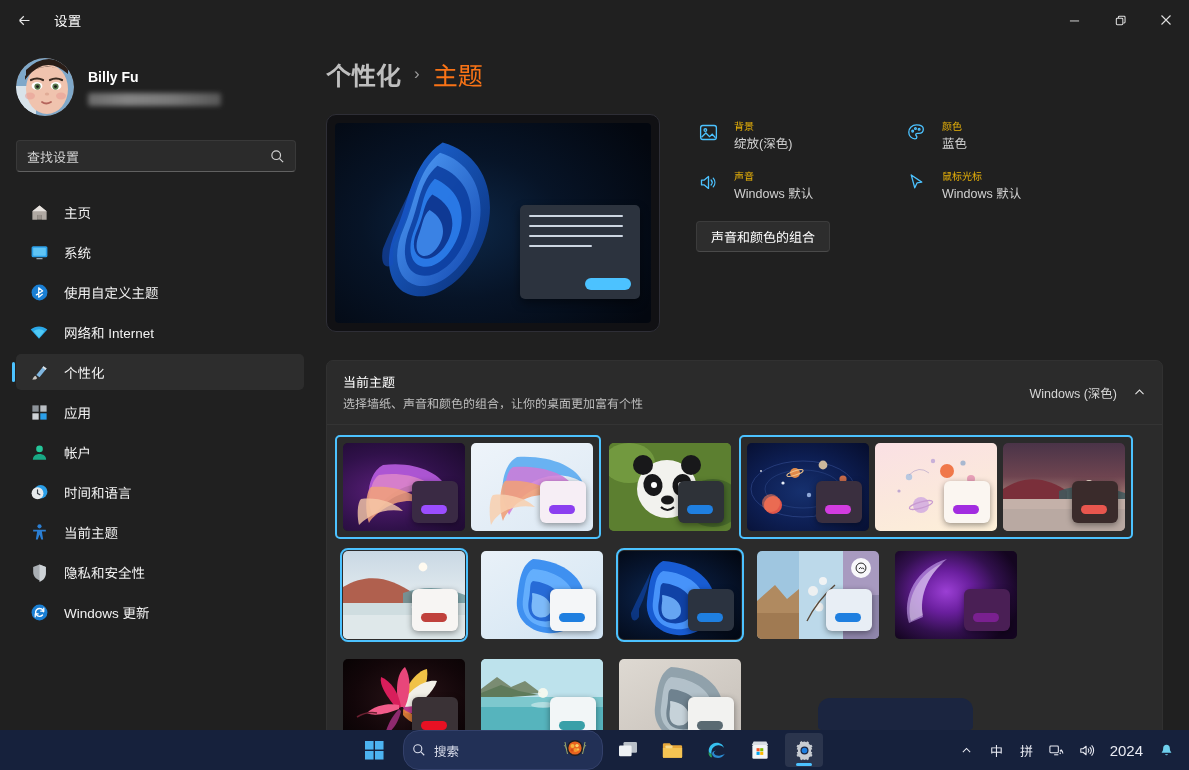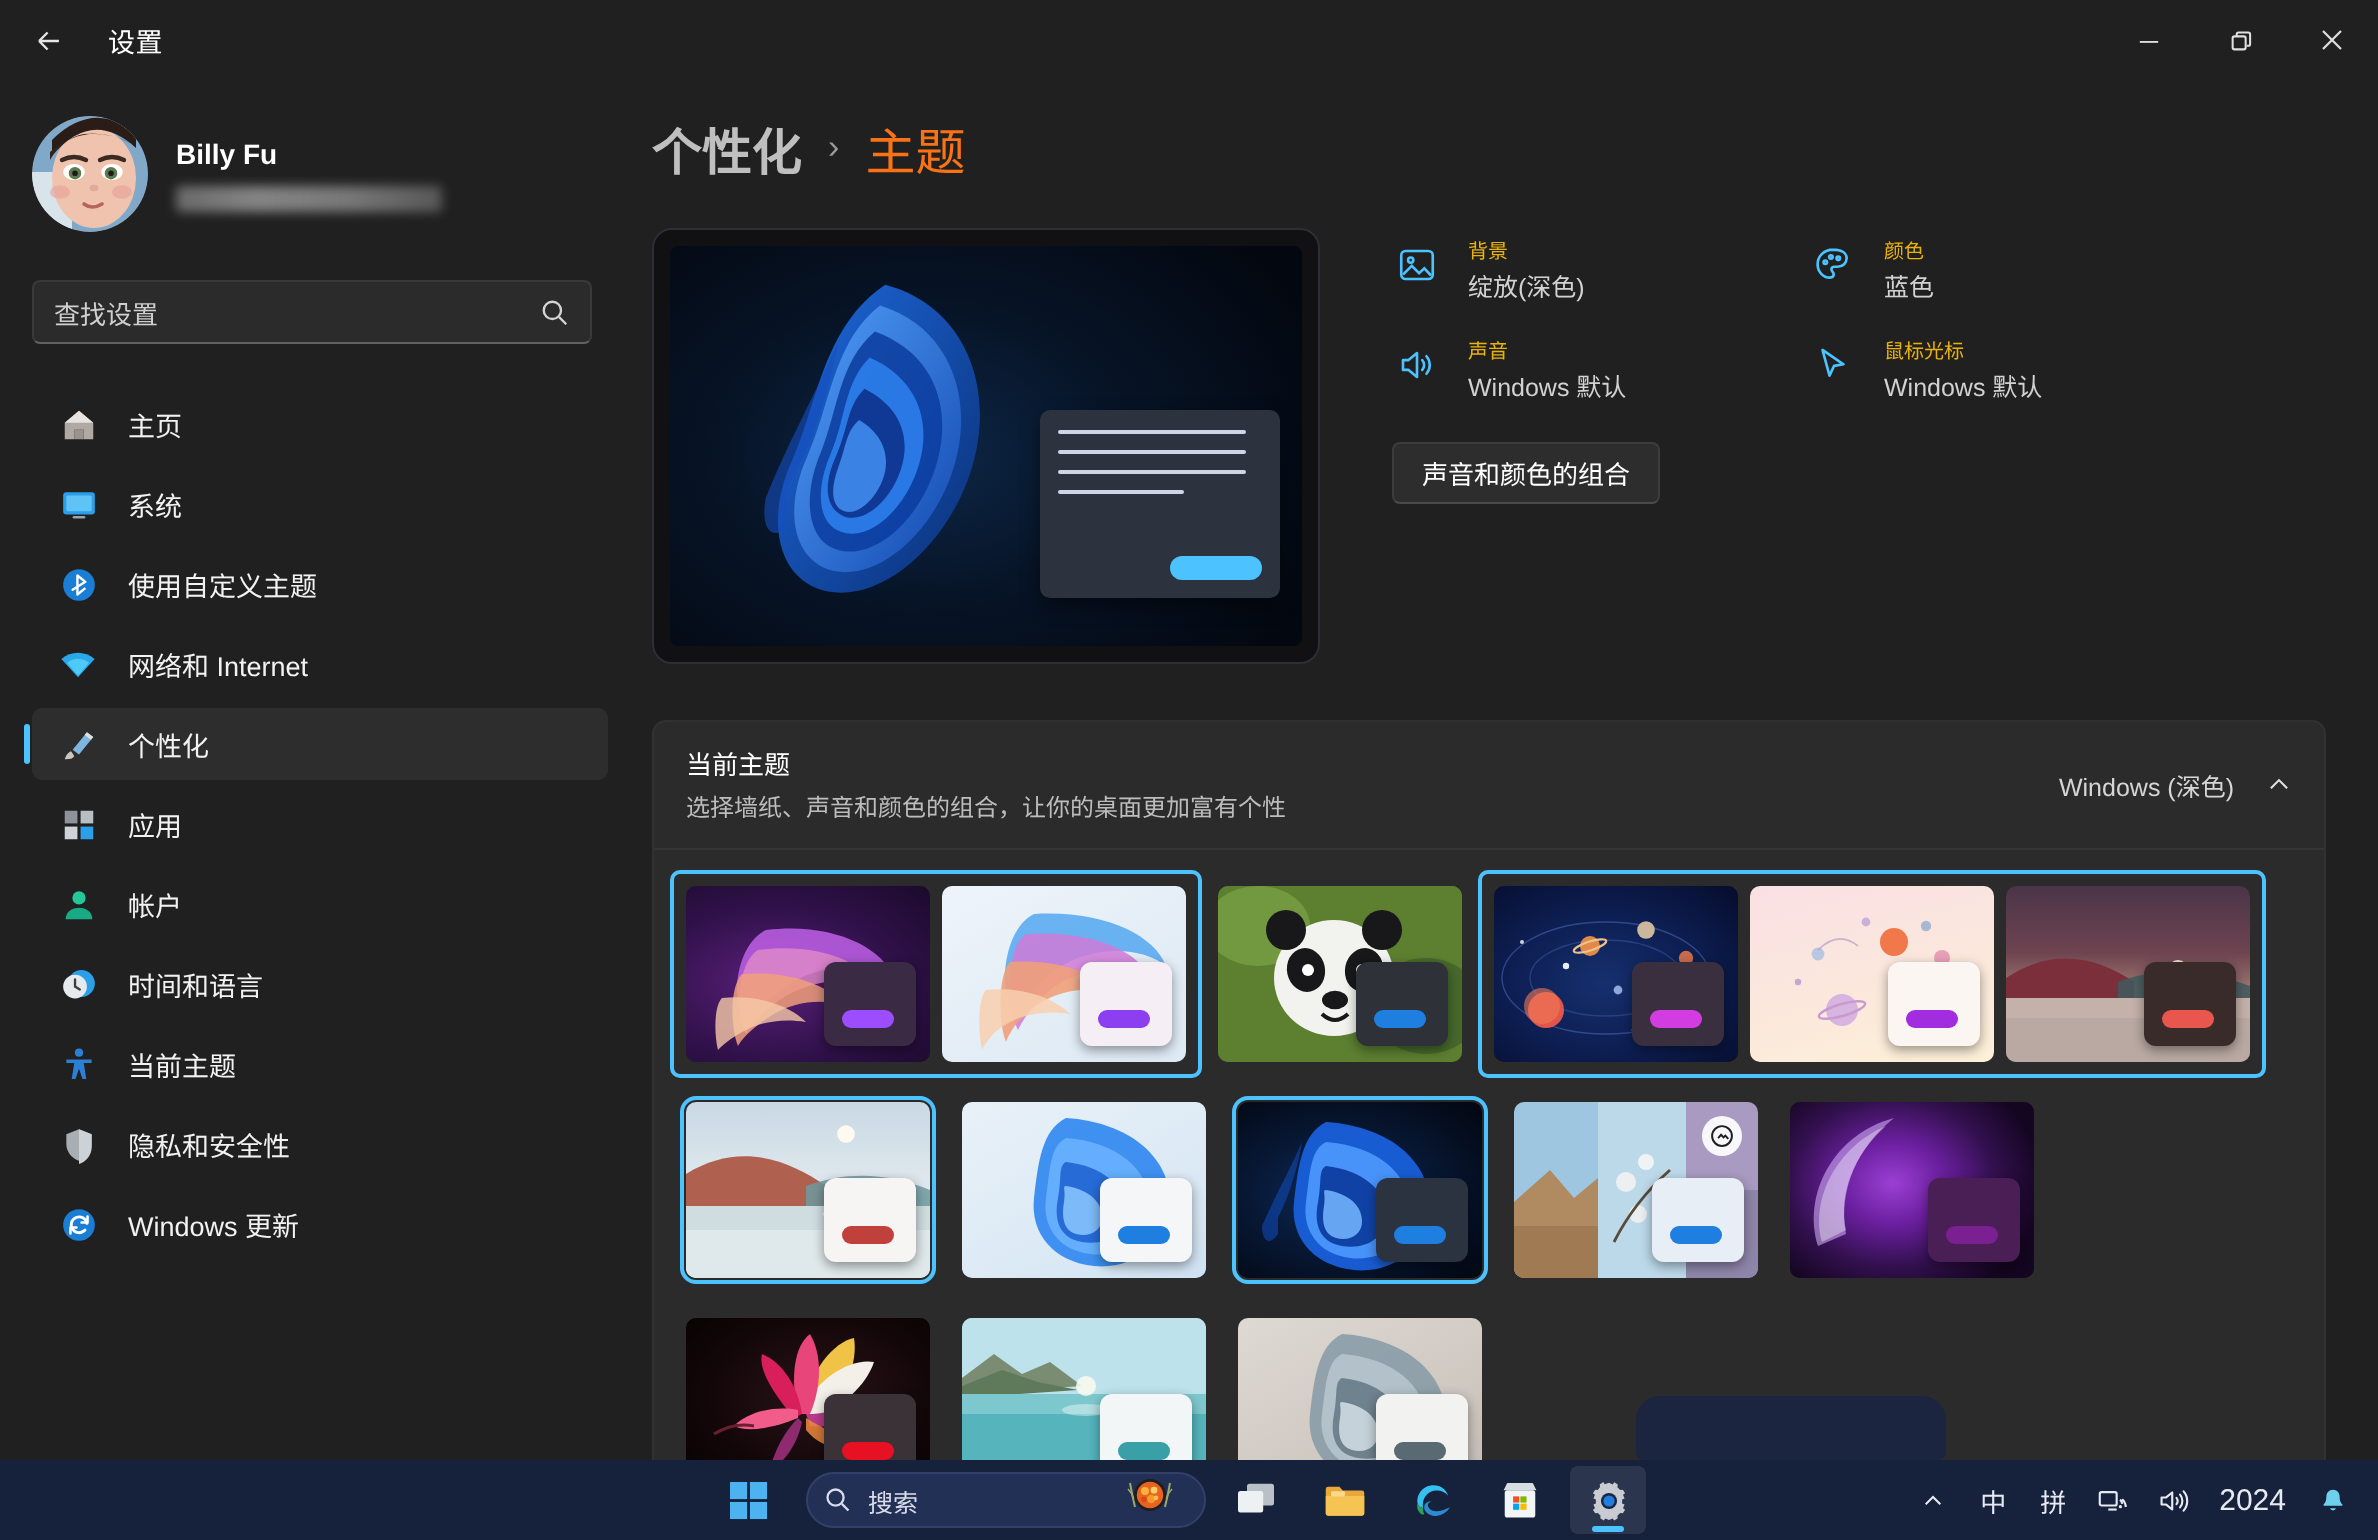--- a/index.html
+++ b/index.html
@@ -292,21 +292,21 @@
     border-radius: 4px; position: relative;
   }
   .tb-icon.active { background: rgba(255,255,255,.09); }
   .tb-icon.active::after {
     content: ""; position: absolute; bottom: 1px; left: 50%;
     transform: translateX(-50%);
     width: 16px; height: 3px; border-radius: 2px;
     background: #4cc2ff;
   }
   .tb-search {
-    width: 200px; height: 28px;
+    width: 200px; height: 40px;
     background: #223056;
     border: 1px solid #33406a;
     border-radius: 16px;
     display: flex; align-items: center;
     padding: 0 8px; margin-left: 4px;
     position: relative; overflow: hidden;
   }
   .tb-search .lbl { font-size: 12.5px; color: #d9dcea; margin-left: 8px; }
   .tb-dish {
     position: absolute; right: 14px; top: 50%; transform: translateY(-50%);

